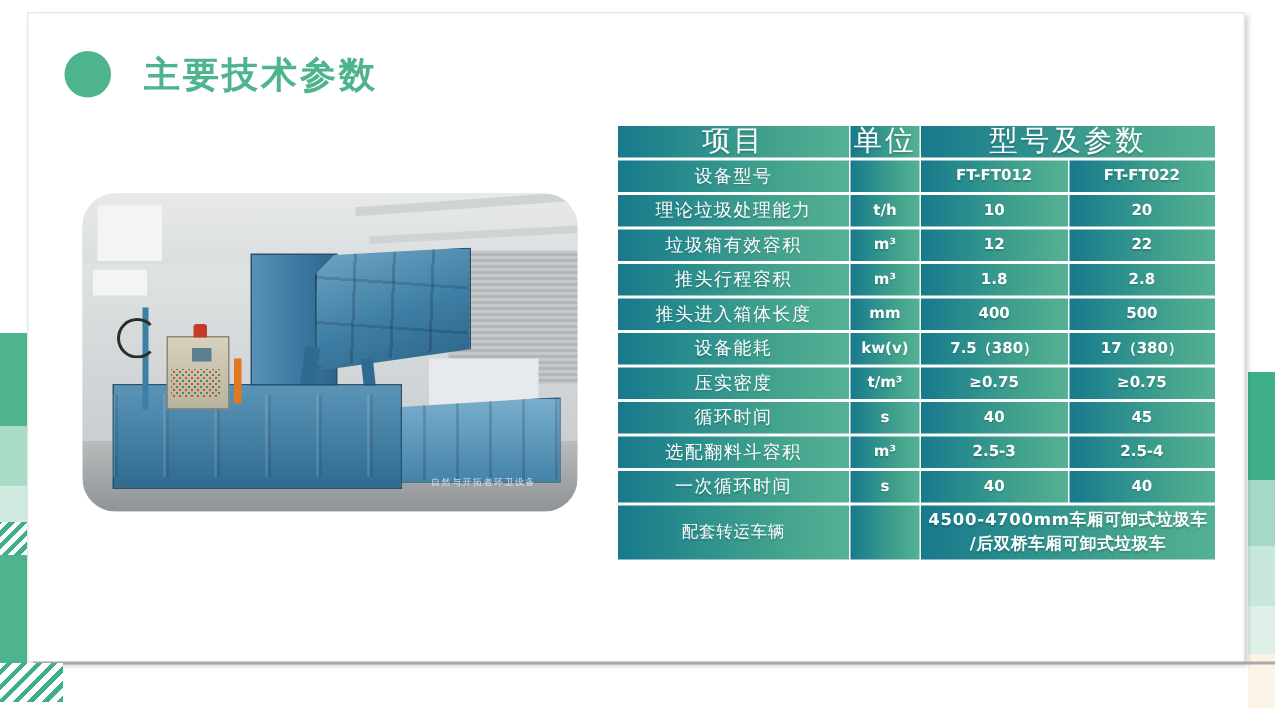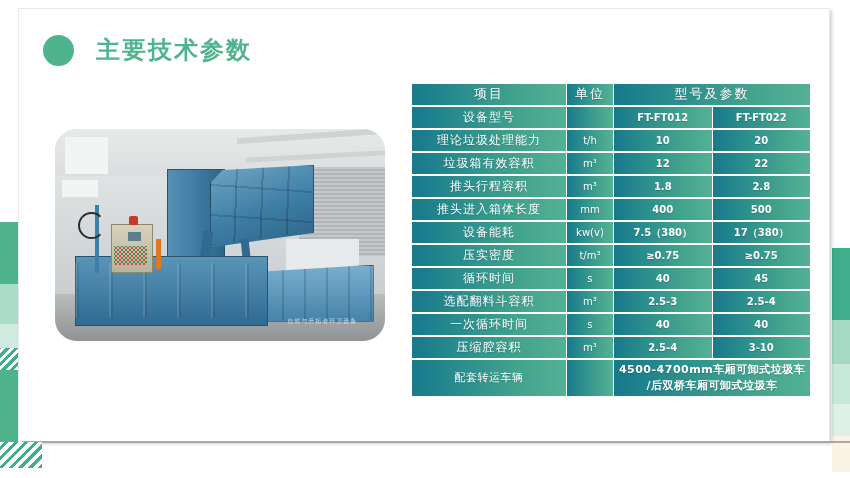--- a/index.html
+++ b/index.html
@@ -32,21 +32,21 @@
     background:#a8a8a8;
   }
   .corner-stripes{
     position:absolute;left:0;top:442px;width:42px;height:26px;
     background-image:repeating-linear-gradient(-45deg,
       #3fae8b 0px,#3fae8b 3px,
       #ffffff 3px,#ffffff 7px);
   }
 
   
-  .title-row{position:absolute;left:42px;top:33px;display:flex;align-items:center;gap:22px;}
+  .title-row{position:absolute;left:42px;top:33px;display:flex;gap:22px;}
   .title-dot{width:31px;height:31px;border-radius:50%;background:#4eb48d;}
   .title-text{
     font-size:24px;font-weight:bold;color:#4eb48d;letter-spacing:2px;
     font-family:"DejaVu Sans","Liberation Sans",sans-serif;
   }
 
   
   .photo-wrap{
     position:absolute;left:54px;top:128px;width:330px;height:212px;
     border-radius:22px;overflow:hidden;
@@ -140,23 +140,23 @@
     border-collapse:separate;border-spacing:1px 2px;
   }
   .spec-table td{
     color:#ffffff;text-align:center;vertical-align:middle;
     font-family:"DejaVu Sans","Liberation Sans",sans-serif;
     background:linear-gradient(90deg,#17798c 0%,#2c8f8d 34%,#44a38d 70%,#54b195 100%);
     padding:0;height:21px;line-height:1.12;
     text-shadow:0 1px 1px rgba(0,0,0,.18);
   }
   .spec-table td.label{font-size:12px;letter-spacing:1px;}
-  .spec-table td.unit{font-size:10px;font-weight:normal;}
+  .spec-table td.unit{font-size:10px;font-weight:bold;}
   .spec-table td.val{font-size:10px;font-weight:bold;}
-  .spec-table tr.head td{font-size:13px;letter-spacing:2px;}
+  .spec-table tr.head td{font-size:19px;letter-spacing:2px;}
   .spec-table td.tall{height:36px;font-size:11px;line-height:1.45;letter-spacing:.5px;}
   .col-label{width:150px;}
   .col-unit{width:45px;}
   .col-v1{width:95px;margin-top:32px;}
   .col-v2{width:95px;}
 </style>
 </head>
 <body>
 
 <div class="edge-deco edge-left">
@@ -275,26 +275,20 @@
           <td class="val col-v1">2.5-3</td>
           <td class="val col-v2">2.5-4</td>
         </tr>
       <tr>
           <td class="label col-label">一次循环时间</td>
           <td class="unit col-unit">s</td>
           <td class="val col-v1">40</td>
           <td class="val col-v2">40</td>
         </tr>
       <tr>
-          <td class="label col-label">压缩腔容积</td>
-          <td class="unit col-unit">m³</td>
-          <td class="val col-v1">2.5-4</td>
-          <td class="val col-v2">3-10</td>
-        </tr>
-      <tr>
         <td class="label col-label tall">配套转运车辆</td>
         <td class="unit col-unit tall"></td>
         <td class="val tall" colspan="2" style="white-space:pre-line;">4500-4700mm车厢可卸式垃圾车
 /后双桥车厢可卸式垃圾车</td>
       </tr>
     </tbody>
   </table>
 
 </div>
 

